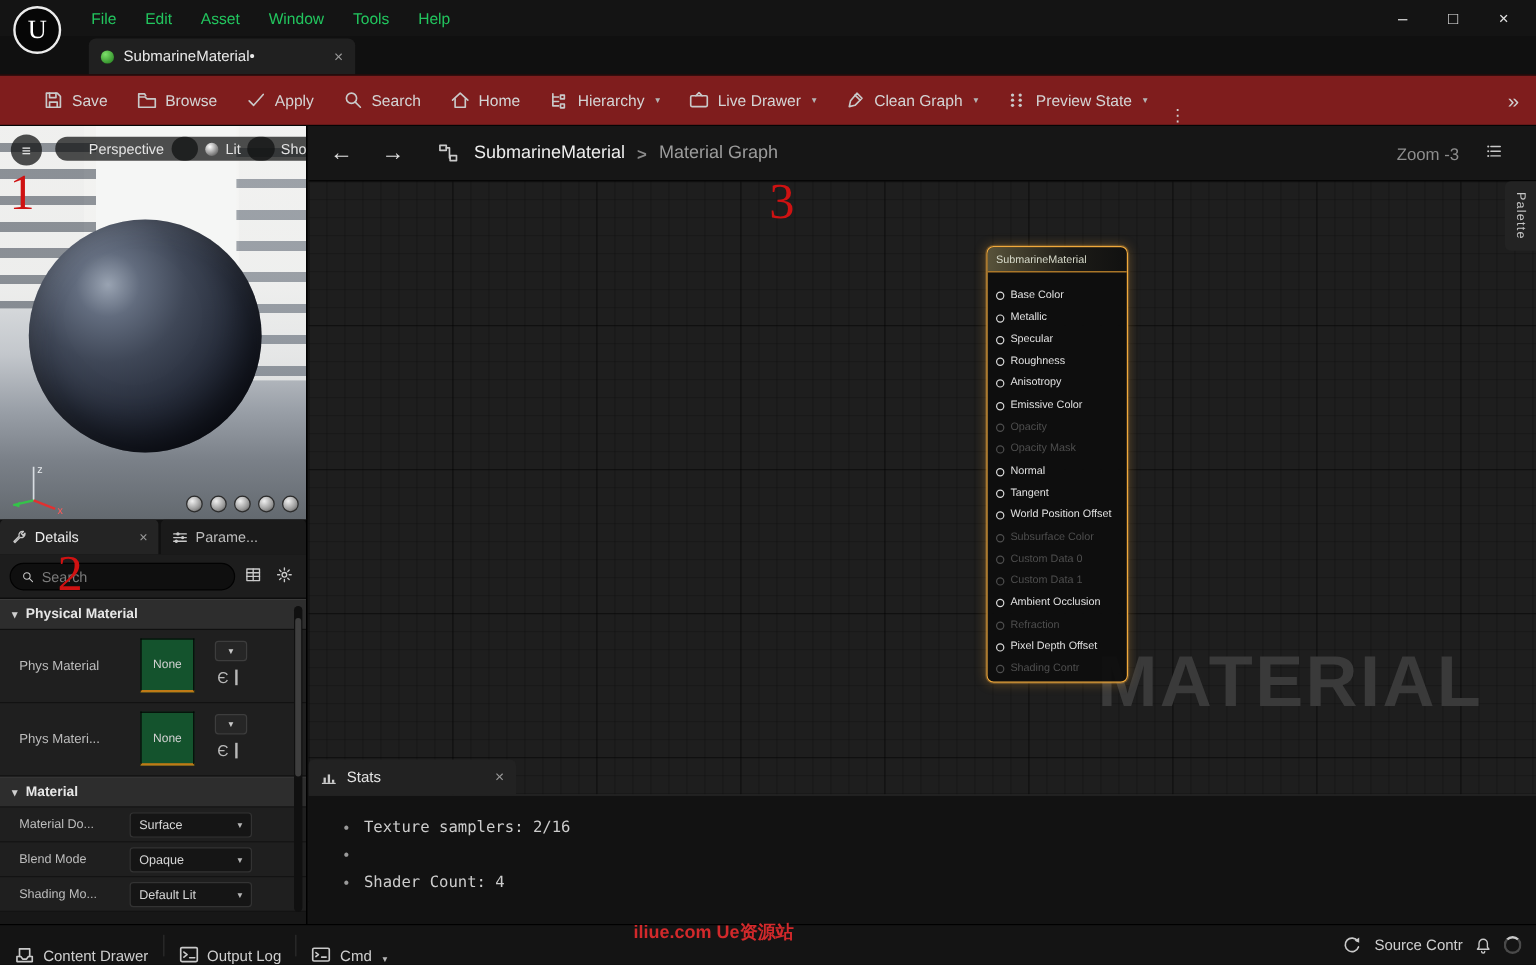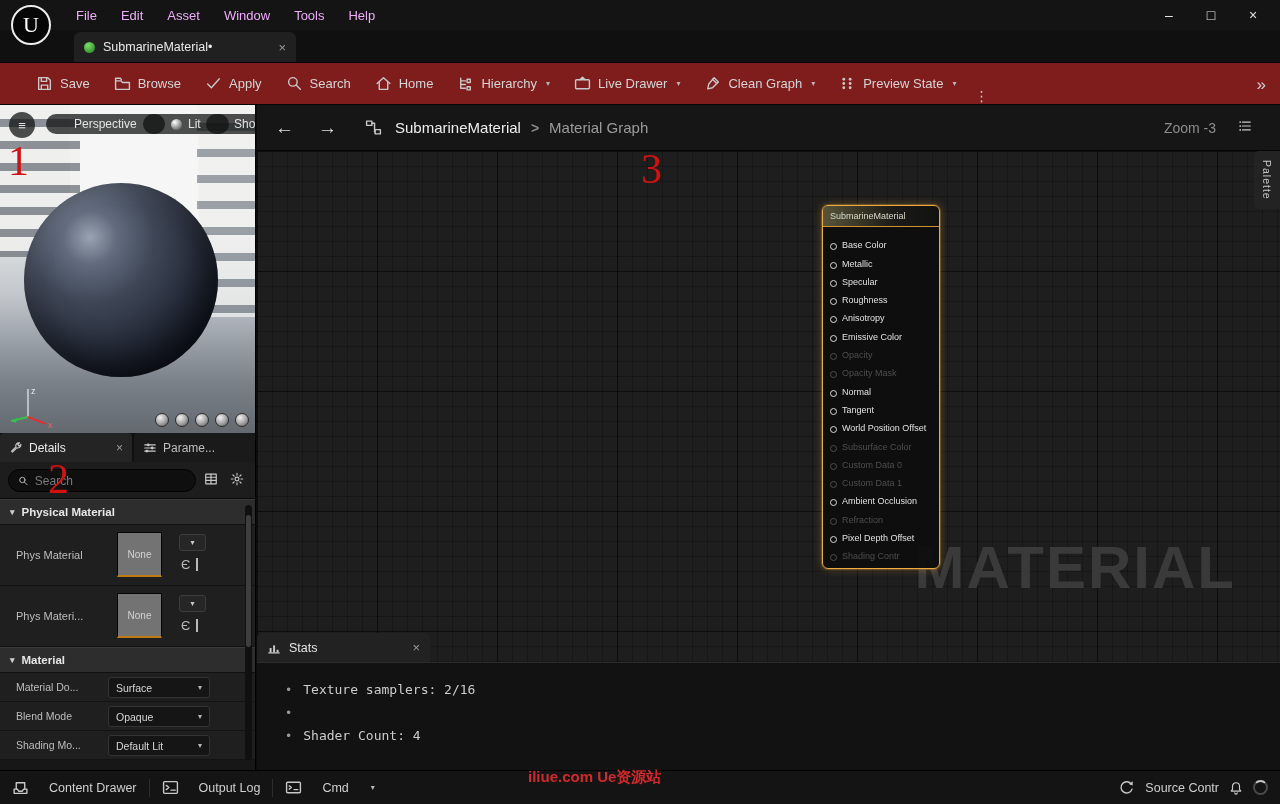--- a/index.html
+++ b/index.html
@@ -7,21 +7,21 @@
   body{position:relative;background:#0c0c0c;font-family:"Liberation Sans",sans-serif;color:#d6d6d6}
   svg{display:block}
   .ic{width:17px;height:17px;stroke:#c9c9c9;fill:none;stroke-width:1.3;stroke-linecap:round;stroke-linejoin:round}
   .ic14{width:14px;height:14px;stroke:#c9c9c9;fill:none;stroke-width:1.3;stroke-linecap:round;stroke-linejoin:round}
   .icf{fill:#c9c9c9;stroke:none}
 
   
   .titlebar{position:absolute;left:0;top:0;width:100%;height:30px;background:#141414}
   .logo{position:absolute;left:11px;top:5px;width:40px;height:40px;border-radius:50%;background:#060606;border:2px solid #ececec;z-index:30;display:flex;align-items:center;justify-content:center;font-family:"Liberation Serif",serif;font-size:22px;color:#fff}
   .menus{position:absolute;left:64px;top:0;height:30px;display:flex;align-items:center}
-  .menu-item{padding:4px 12px;font-size:13px;color:#f0abfc}
+  .menu-item{padding:4px 12px;font-size:13px;color:#22c55e}
   .win-controls{position:absolute;right:6px;top:0;height:30px;display:flex;align-items:center}
   .win-btn{width:42px;text-align:center;font-size:14px;color:#e2e2e2}
 
   
   .tabbar{position:absolute;left:0;top:30px;width:100%;height:32px;background:#101010}
   .tab{position:absolute;left:74px;top:2px;width:222px;height:30px;background:#202020;border-radius:6px 6px 0 0;display:flex;align-items:center;padding:0 10px;gap:8px}
   .tab-mat-icon{width:11px;height:11px;border-radius:50%;background:radial-gradient(circle at 35% 30%,#7ddf6a,#1d7a18);flex:none}
   .tab-label{font-size:12.5px;color:#eaeaea;flex:1;white-space:nowrap;overflow:hidden}
   .tab-close{color:#9a9a9a;font-size:13px}
 
@@ -58,21 +58,21 @@
   .dtab .x{margin-left:auto;color:#9a9a9a;font-size:12px}
   .search-row{position:relative;height:37px;background:#1d1d1d;border-bottom:1px solid #0a0a0a}
   .search-box{position:absolute;left:8px;top:7px;width:188px;height:23px;background:#0f0f0f;border:1px solid #020202;border-radius:12px;display:flex;align-items:center;padding:0 9px;gap:6px}
   .search-box input{background:transparent;border:0;outline:0;color:#cfcfcf;font-size:12px;width:100%;font-family:inherit}
   input::placeholder{color:#7b7b7b}
   .sr-icon{position:absolute;top:10px}
   .sec{height:26px;background:#2d2d2d;display:flex;align-items:center;gap:7px;padding-left:10px;font-size:11.5px;font-weight:bold;color:#e6e6e6;border-top:1px solid #3a3a3a;border-bottom:1px solid #101010}
   .sec .arr{font-size:9px;color:#cfcfcf}
   .arow{position:relative;height:61px;background:#1f1f1f;border-bottom:1px solid #121212}
   .arow .lbl{position:absolute;left:16px;top:50%;transform:translateY(-50%);font-size:11px;color:#bdbdbd}
-  .nonebox{position:absolute;left:117px;top:7px;width:45px;height:45px;background:#737373;border:1px solid #040404;border-bottom:2px solid #bf7a16;display:flex;align-items:center;justify-content:center;font-size:10px;color:#d2d2d2}
+  .nonebox{position:absolute;left:117px;top:7px;width:45px;height:45px;background:#14532d;border:1px solid #040404;border-bottom:2px solid #bf7a16;display:flex;align-items:center;justify-content:center;font-size:10px;color:#d2d2d2}
   .chevbtn{position:absolute;left:179px;top:9px;width:27px;height:17px;background:#262626;border:1px solid #3d3d3d;border-radius:3px;display:flex;align-items:center;justify-content:center;font-size:8px;color:#c9c9c9}
   .useasset{position:absolute;left:181px;top:32px;font-size:13px;color:#b9b9b9;display:flex;align-items:center;gap:6px}
   .useasset .bar{width:2px;height:13px;background:#b9b9b9}
   .drow{position:relative;height:29px;background:#1f1f1f;border-bottom:1px solid #131313}
   .drow .lbl{position:absolute;left:16px;top:50%;transform:translateY(-50%);font-size:10.5px;color:#bdbdbd}
   .dd{position:absolute;left:108px;top:4px;width:102px;height:21px;background:#151515;border:1px solid #333;border-radius:3px;display:flex;align-items:center;padding:0 7px;font-size:10.5px;color:#d6d6d6}
   .dd .chev{margin-left:auto}
   .dscroll{position:absolute;right:3px;top:72px;width:7px;height:255px;background:#101010;border-radius:4px}
   .dscroll .dthumb{position:absolute;left:1px;top:10px;width:5px;height:132px;background:#3e3e3e;border-radius:3px}
 
@@ -107,21 +107,21 @@
   
   .stats-tab{position:absolute;left:0;top:528px;width:173px;height:29px;background:#222;border-radius:5px 5px 0 0;display:flex;align-items:center;gap:8px;padding:0 10px;z-index:4}
   .stats-label{font-size:12.5px;color:#e4e4e4;flex:1}
   .stats-close{color:#9a9a9a;font-size:13px}
   .stats-body{position:absolute;left:0;top:557px;right:0;bottom:0;background:#121212;border-top:1px solid #2c2c2c;z-index:4;padding:15px 0 0 28px;font-family:"DejaVu Sans Mono",monospace;font-size:13px;color:#cccccc}
   .sline{height:23px;display:flex;align-items:center;gap:11px}
   .sline .bullet{color:#9a9a9a;font-size:12px}
 
   
   .statusbar{position:absolute;left:0;top:770px;width:100%;height:34px;background:#141414;border-top:1px solid #000;display:flex;align-items:center}
-  .sbtn{display:flex;align-items:center;gap:20px;color:#cfcfcf;font-size:12.5px;padding:0 12px;height:100%;white-space:nowrap}
+  .sbtn{display:flex;align-items:flex-end;gap:7px;color:#cfcfcf;font-size:12.5px;padding:0 12px;height:100%;white-space:nowrap}
   .vsep{width:1px;height:18px;background:#2d2d2d}
   .console{width:283px;height:22px;margin-left:12px;background:#0b0b0b;border:1px solid #2e2e2e;border-radius:4px;display:flex;align-items:center;padding:0 9px}
   .console input{flex:1;background:transparent;border:0;outline:0;font-family:"DejaVu Sans Mono",monospace;font-size:12px;color:#bfbfbf}
   .sb-right{margin-left:auto;display:flex;align-items:center;gap:10px;padding-right:12px}
   .ring{width:15px;height:15px;border-radius:50%;border:2px solid #4a4a4a;border-top-color:#c9c9c9}
   .redmark{position:absolute;left:528px;top:768px;z-index:50;color:#d2292b;font-size:15px;font-weight:bold}
 
   
   .ann{position:absolute;z-index:60;color:#cf1212;font-family:"Liberation Serif",serif;font-size:42px;line-height:1}
   .ann1{left:8px;top:140px}.ann2{left:48px;top:458px}.ann3{left:641px;top:148px}

